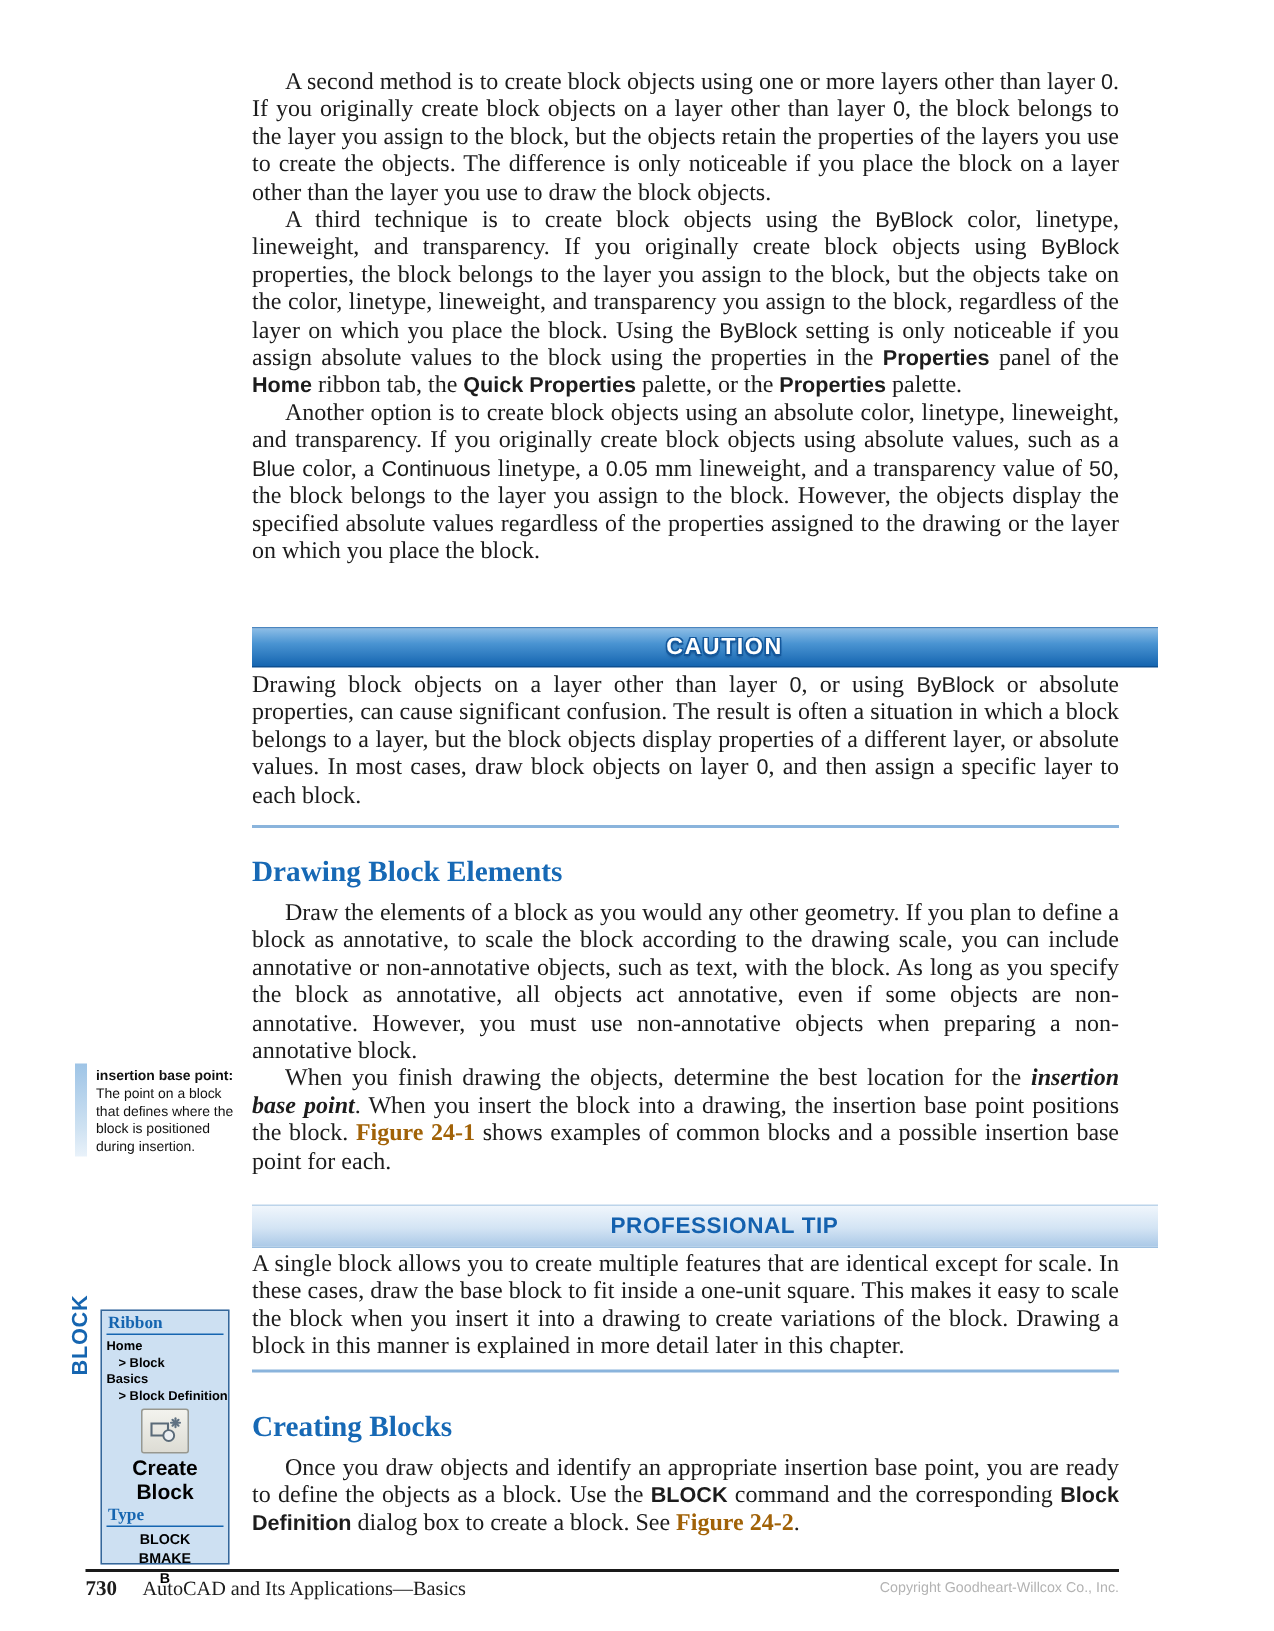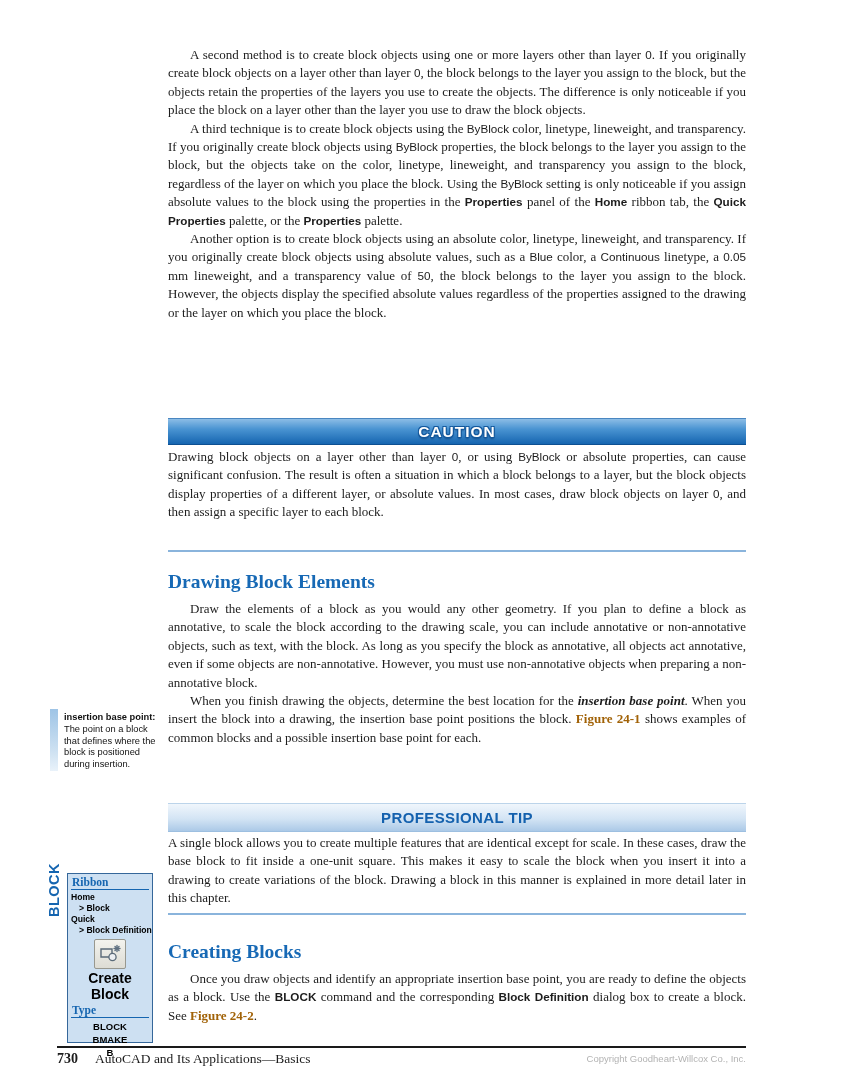--- a/index.html
+++ b/index.html
@@ -9,33 +9,33 @@
     background:#ffffff;
     font-family:"Liberation Serif",serif;
     color:#1c1c1c;
     overflow:hidden;
   }
   
   .col{position:absolute;left:168px;width:578px;}
   .para{
     text-align:justify;
     text-indent:22px;
-    font-size:13px;
+    font-size:16px;
     line-height:18.4px;
     margin:0;
   }
   .flush{text-indent:0;}
   .run-sans{font-family:"Liberation Sans",sans-serif;font-size:.9em;}
   .run-sansb{font-family:"Liberation Sans",sans-serif;font-weight:bold;font-size:.9em;}
   .run-bi{font-weight:bold;font-style:italic;}
   .run-fig{font-weight:bold;color:#a16207;}
   .run-b{font-weight:bold;}
   
   .banner{position:absolute;left:168px;width:578px;text-align:center;
-    font-family:"Liberation Sans",sans-serif;font-weight:800;}
+    font-family:"Liberation Sans",sans-serif;font-weight:800;padding-left:26px;}
   .banner-caution{
     top:418px;height:25px;line-height:25px;font-size:15.5px;letter-spacing:1px;
     color:#ffffff;
     background:linear-gradient(180deg,#8cbde6 0%,#4a94d2 40%,#1565b0 100%);
     border-top:1px solid #4a86c0;border-bottom:1px solid #0d4f91;
     text-shadow:-1px -1px 0 #14589c,1px -1px 0 #14589c,-1px 1px 0 #14589c,1px 1px 0 #14589c,0 2px 2px rgba(0,40,90,.55);
   }
   .banner-tip{
     top:803px;height:27px;line-height:27px;font-size:15px;letter-spacing:.4px;
     color:#1461ae;
@@ -119,21 +119,21 @@
     <p class="para"><span>Once you draw objects and identify an appropriate insertion base point, you are ready to define the objects as a block. Use the </span><span class="run-sansb">BLOCK</span><span> command and the corresponding </span><span class="run-sansb">Block Definition</span><span> dialog box to create a block. See </span><span class="run-fig">Figure 24-2</span><span>.</span></p>
   </div>
 
   <div class="vlabel">BLOCK</div>
   <div class="cmdbox">
     <div class="hdr">Ribbon</div>
     <div class="rule"></div>
     <div>
         <div class="ribbon-item">Home</div>
         <div class="ribbon-item indent">&gt; Block</div>
-        <div class="ribbon-item">Quick</div>
+        <div class="ribbon-item">Basics</div>
         <div class="ribbon-item indent">&gt; Block Definition</div>
       </div>
     <div class="tool-btn">
       <svg width="22" height="20" viewBox="0 0 22 20">
         <path d="M2 5 H13 V13 H2 Z" fill="none" stroke="#5a6a78" stroke-width="1.4"></path>
         <circle cx="13.5" cy="13" r="3.6" fill="#eceff2" stroke="#5a6a78" stroke-width="1.3"></circle>
         <g stroke="#5f7182" stroke-width="1.4" stroke-linecap="round">
           <line x1="18" y1="1.5" x2="18" y2="7.5"></line>
           <line x1="15" y1="4.5" x2="21" y2="4.5"></line>
           <line x1="16" y1="2.5" x2="20" y2="6.5"></line>

